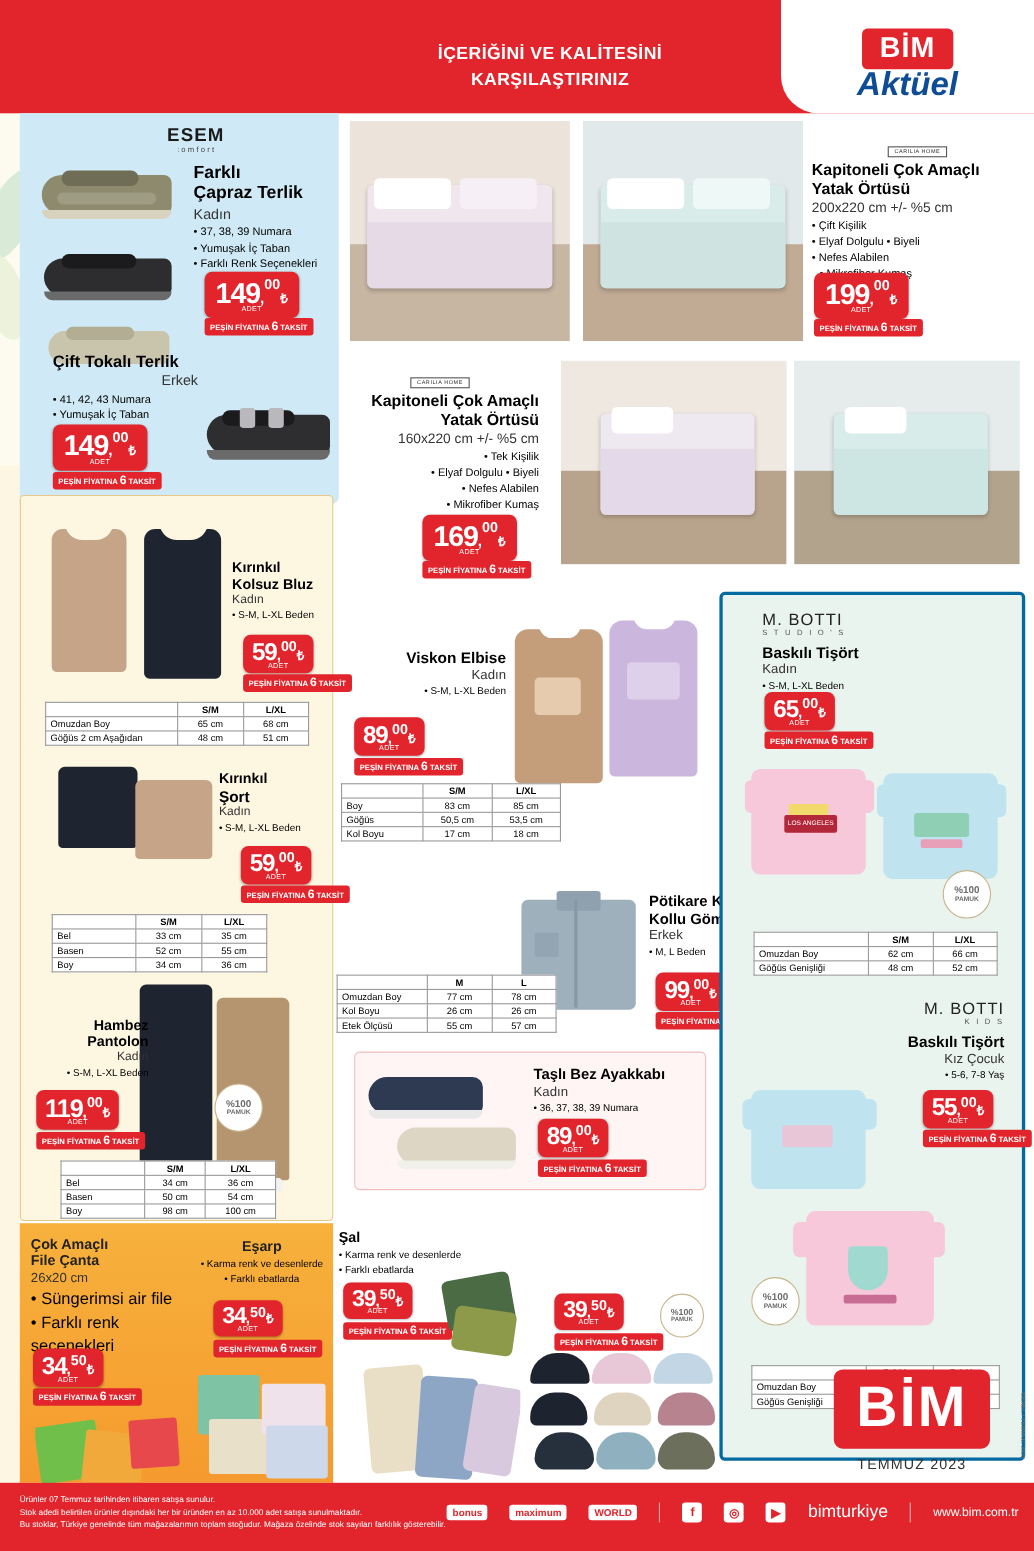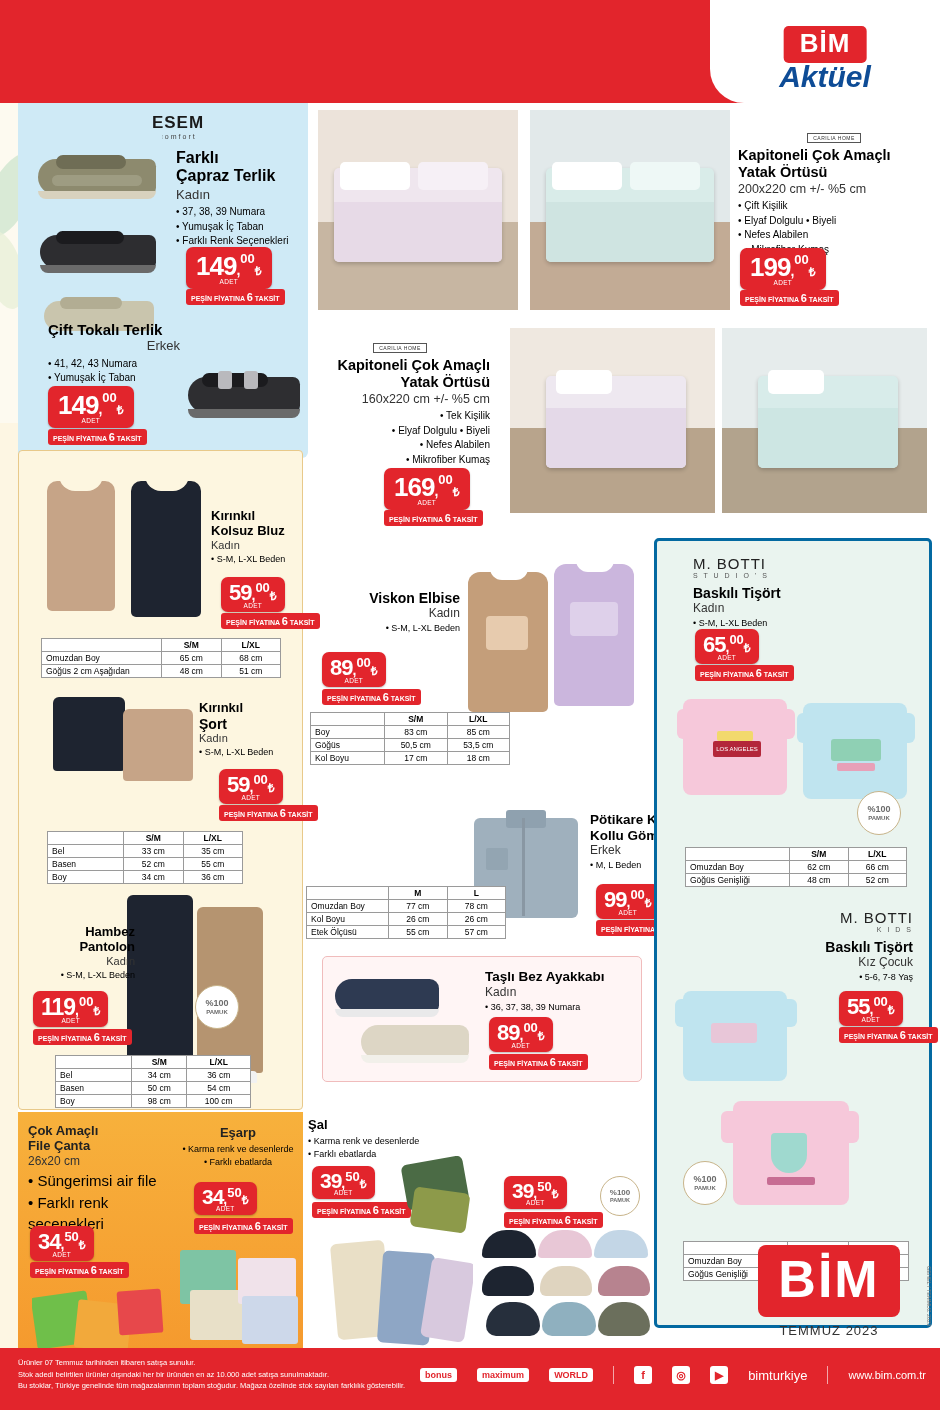--- a/index.html
+++ b/index.html
@@ -90,20 +90,24 @@
 <body>
 
 <div class="page">
 
   <div style="position:absolute;left:0;top:103px;width:18px;height:1245px;background:#fdf6e3;"></div>
   <div style="position:absolute;left:0;top:103px;width:26px;height:320px;background:#fdfaf0;"></div>
   <div class="leaf" style="left:-10px;top:150px;width:40px;height:90px;background:#cfe6cf;transform:rotate(25deg);opacity:.8"></div>
   <div class="leaf" style="left:-14px;top:230px;width:36px;height:80px;background:#e8f0d8;transform:rotate(-15deg);opacity:.8"></div>
 
   <div class="header">
+    <div class="hdr-center">
+      <div>İÇERİĞİNİ VE KALİTESİNİ</div>
+      <div>KARŞILAŞTIRINIZ</div>
+    </div>
     <div class="hdr-logo-wrap">
       <div class="bim-logo">BİM</div>
       <div class="aktuel">Aktüel</div>
     </div>
   </div>
 
   <div class="card" style="left:18px;top:103px;width:290px;height:355px;background:#cfeaf6;border-radius:0 0 6px 0;">
 
     <div style="position:absolute;left:110px;top:10px;text-align:center;width:100px;">
       <div style="font-size:17px;font-weight:bold;color:#1a1a1a;letter-spacing:1px;">ESEM</div>
@@ -744,19 +748,19 @@
       <div>Bu stoklar, Türkiye genelinde tüm mağazalarımın toplam stoğudur. Mağaza özelinde stok sayıları farklılık gösterebilir.</div>
     </div>
     <div class="footer-right">
       <span style="font-size:9px;background:#fff;color:#e2252c;padding:2px 5px;border-radius:3px;font-weight:bold;">bonus</span>
       <span style="font-size:9px;background:#fff;color:#e2252c;padding:2px 5px;border-radius:3px;font-weight:bold;">maximum</span>
       <span style="font-size:9px;background:#fff;color:#e2252c;padding:2px 5px;border-radius:3px;font-weight:bold;">WORLD</span>
       <span style="width:1px;height:18px;background:#fff;opacity:.6;display:inline-block;"></span>
       <span class="sm-ico">f</span>
       <span class="sm-ico">◎</span>
       <span class="sm-ico">▶</span>
-      <span style="font-size:13px;">bimturkiye</span>
+      <span style="font-size:16px;">bimturkiye</span>
       <span style="width:1px;height:18px;background:#fff;opacity:.6;display:inline-block;"></span>
       <span style="font-size:11px;">www.bim.com.tr</span>
     </div>
   </div>
 
 </div>
 
 </body></html>

